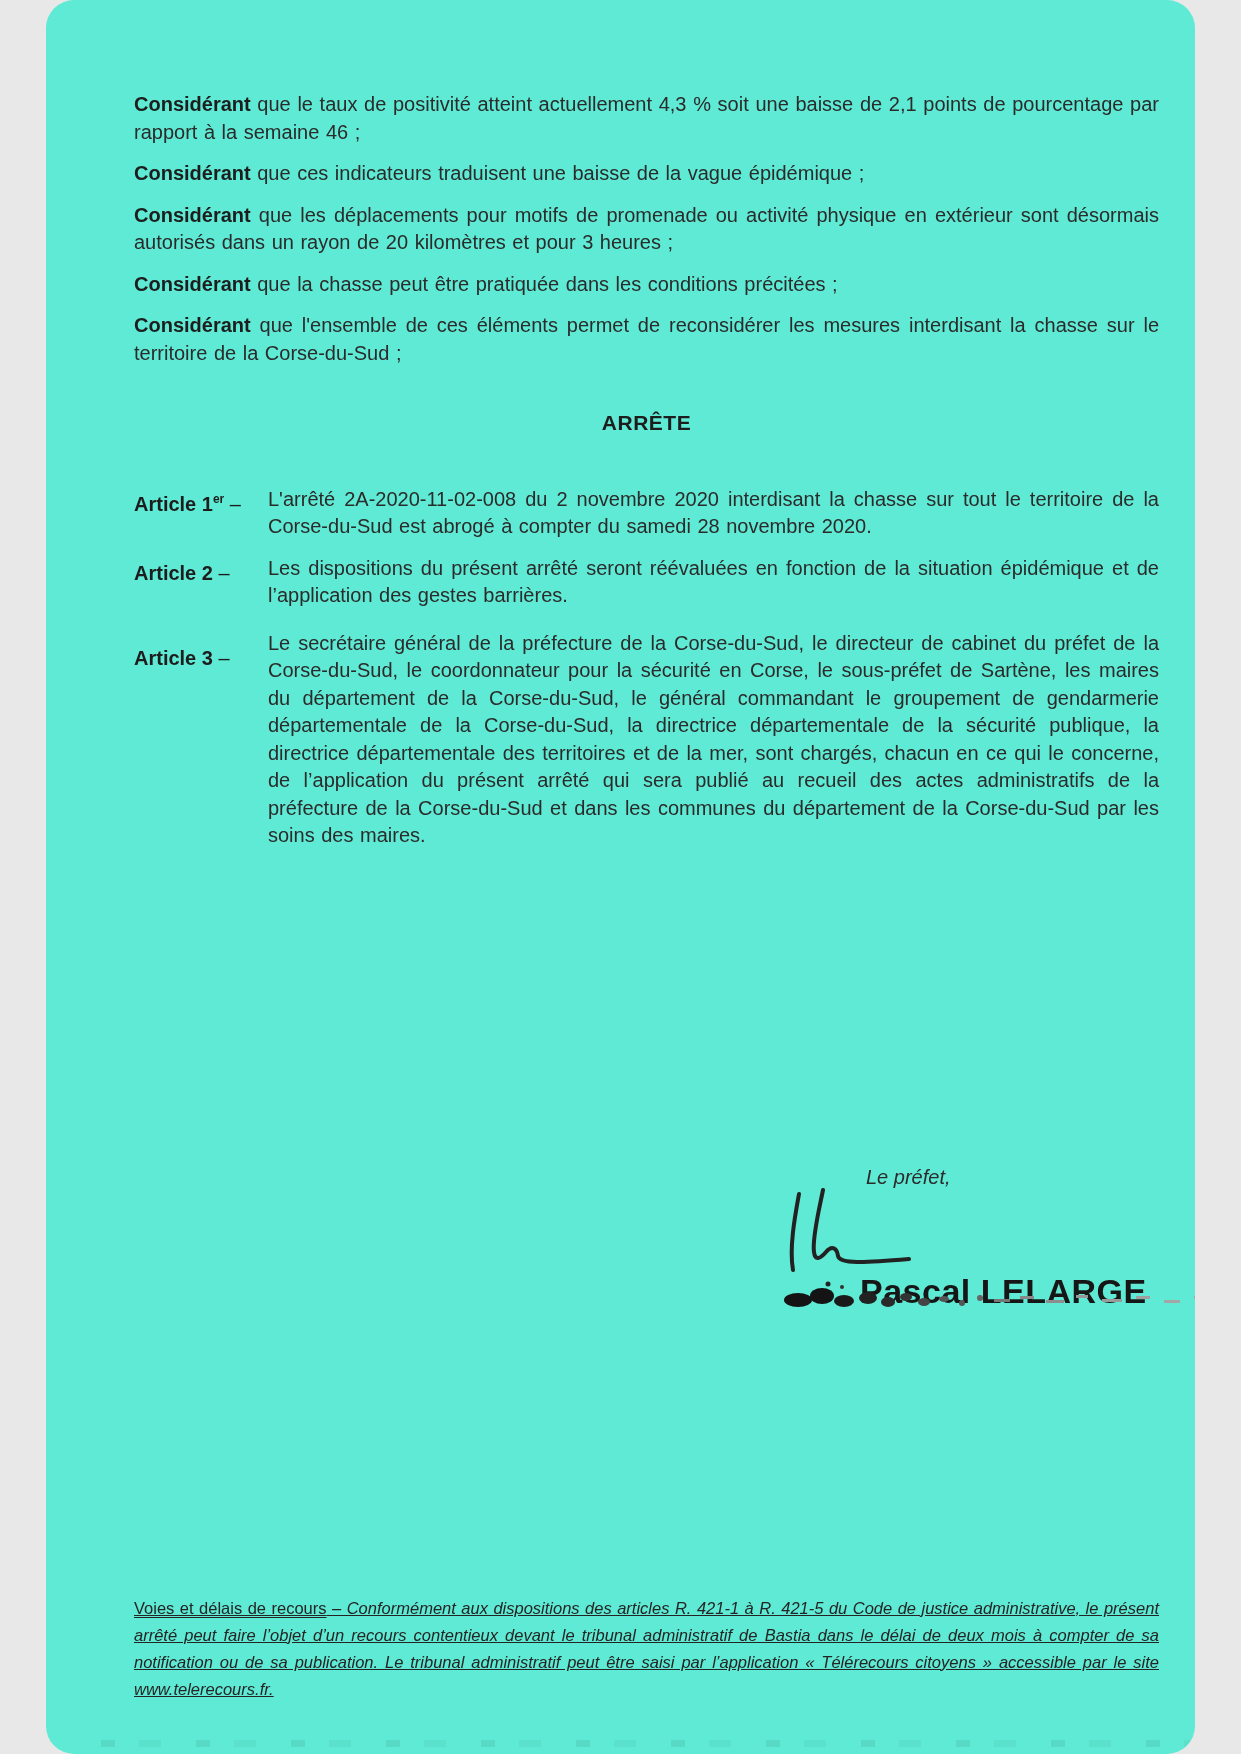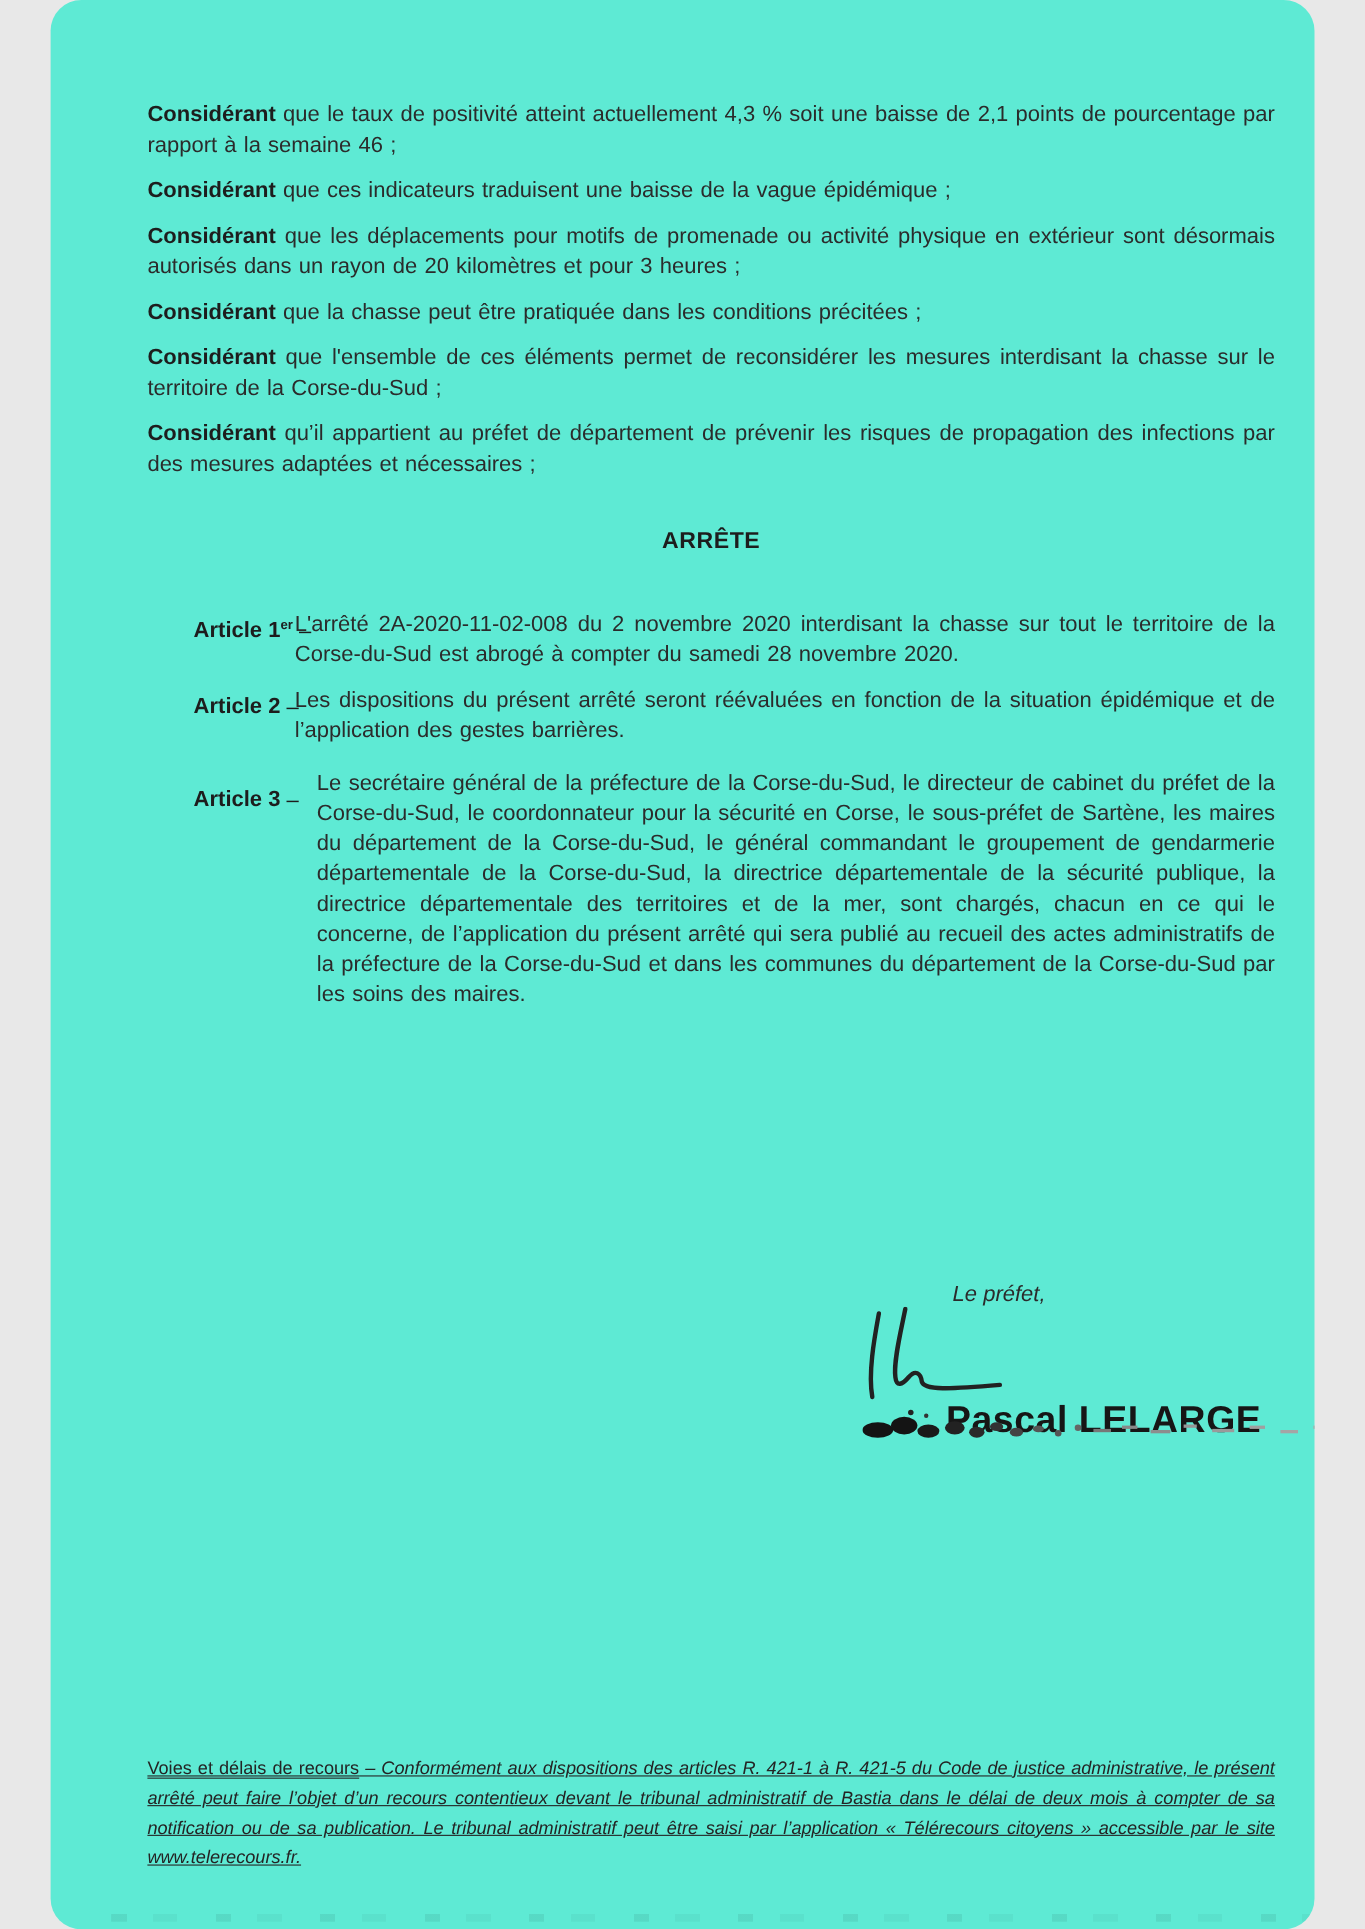--- a/index.html
+++ b/index.html
@@ -40,23 +40,23 @@
     font-weight: 700;
     letter-spacing: 0.5px;
     color: #1d1d1d;
   }
   .articles { margin-top: 49px; }
   .article {
     display: grid;
     grid-template-columns: 134px 1fr;
     margin-bottom: 14px;
   }
-  .article + .article.gap-lg { margin-top: 20px; gap: 20px; }
+  .article + .article.gap-lg { margin-top: 20px; }
   .article-label { white-space: nowrap; color: #1d1d1d; }
-  .article-label .lbl { font-weight: 700; margin-left: 42px; }
+  .article-label .lbl { font-weight: 700; }
   .article-label sup { font-size: 0.6em; font-weight: 700; }
   .article-label.offset { padding-top: 10px; }
   .article-text { text-align: justify; word-spacing: 1px; }
 
   .sig-title {
     position: absolute;
     left: 820px; top: 1166px;
     font-size: 20px;
     font-style: italic;
   }
@@ -125,24 +125,20 @@
         <strong>Considérant</strong>
         <span>que les déplacements pour motifs de promenade ou activité physique en extérieur sont désormais autorisés dans un rayon de 20 kilomètres et pour 3 heures ;</span>
       </p>
       <p class="para">
         <strong>Considérant</strong>
         <span>que la chasse peut être pratiquée dans les conditions précitées ;</span>
       </p>
       <p class="para">
         <strong>Considérant</strong>
         <span>que l'ensemble de ces éléments permet de reconsidérer les mesures interdisant la chasse sur le territoire de la Corse-du-Sud ;</span>
-      </p>
-      <p class="para">
-        <strong>Considérant</strong>
-        <span>qu’il appartient au préfet de département de prévenir les risques de propagation des infections par des mesures adaptées et nécessaires ;</span>
       </p>
     </section>
 
 
     <h1 class="arrete">ARRÊTE</h1>
 
     <section class="articles">
       <div class="article">
         <div class="article-label">
           <span class="lbl">Article 1</span><sup>er</sup><span> –</span>

